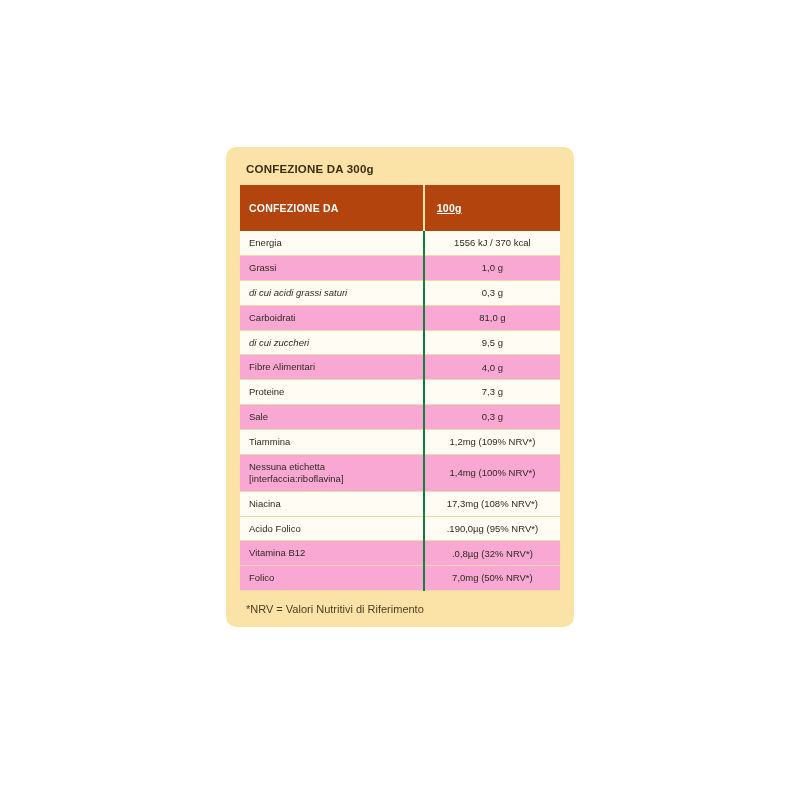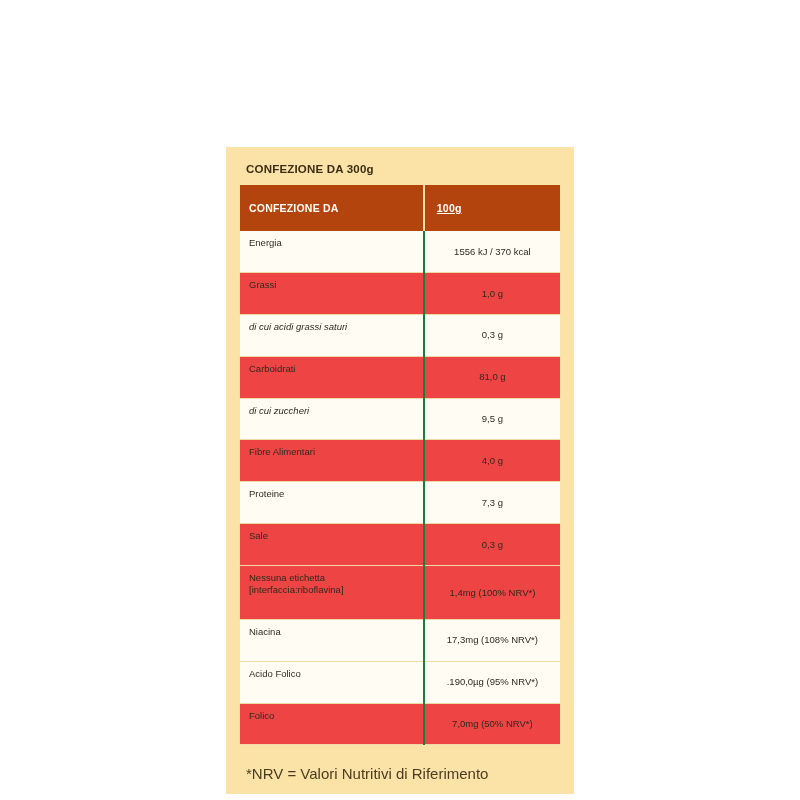--- a/index.html
+++ b/index.html
@@ -18,20 +18,21 @@
     overflow: hidden;
   }
   #panel {
     position: absolute;
     left: 226px;
     top: 147px;
     width: 348px;
     background: #fbe3a8;
     padding: 14px 14px 12px 14px;
     box-sizing: border-box;
+    border-radius: 10px;
   }
   #panel-title {
     font-size: 11.5px;
     font-weight: bold;
     color: #3a2d14;
     letter-spacing: 0.2px;
     margin: 2px 0 10px 6px;
   }
   table.nutri {
     width: 100%;
@@ -63,36 +64,36 @@
     text-decoration: underline;
   }
   tbody tr td {
     font-size: 9.5px;
     color: #2f2a20;
     vertical-align: middle;
     border-bottom: 1px solid #efd9a4;
   }
   tbody tr td.c1 {
     text-align: left;
-    padding: 6px 6px 23px 9px;
+    padding: 6px 6px 6px 9px;
     line-height: 1.25;
   }
   tbody tr td.c2 {
     text-align: center;
     padding: 6px 4px;
     border-left: 2px solid #15803d;
     line-height: 1.2;
   }
   tr.odd td { background: #fffdf3; }
-  tr.even td { background: #ef4444; }
+  tr.even td { background: #f9a8d4; }
   td.c1.italic { font-style: italic; }
   #footnote {
-    font-size: 15px;
+    font-size: 11px;
     color: #4a3c20;
-    margin: 20px 0 0 6px;
+    margin: 12px 0 0 6px;
   }
 </style>
 </head>
 <body>
 
 <div id="page">
   <div id="panel">
 
     <div id="panel-title">CONFEZIONE DA 300g</div>
 
@@ -129,33 +130,41 @@
             <td class="c2">4,0 g</td>
           </tr>
           <tr class="odd">
             <td class="c1">Proteine</td>
             <td class="c2">7,3 g</td>
           </tr>
           <tr class="even">
             <td class="c1">Sale</td>
             <td class="c2">0,3 g</td>
           </tr>
+          <tr class="odd">
+            <td class="c1">Tiammina</td>
+            <td class="c2">1,2mg (109% NRV*)</td>
+          </tr>
           <tr class="even">
             <td class="c1">Nessuna etichetta [interfaccia:riboflavina]</td>
             <td class="c2">1,4mg (100% NRV*)</td>
           </tr>
           <tr class="odd">
             <td class="c1">Niacina</td>
             <td class="c2">17,3mg (108% NRV*)</td>
           </tr>
           <tr class="odd">
             <td class="c1">Acido Folico</td>
             <td class="c2">.190,0µg (95% NRV*)</td>
           </tr>
           <tr class="even">
+            <td class="c1">Vitamina B12</td>
+            <td class="c2">.0,8µg (32% NRV*)</td>
+          </tr>
+          <tr class="even">
             <td class="c1">Folico</td>
             <td class="c2">7,0mg (50% NRV*)</td>
           </tr>
         </tbody>
     </table>
 
     <div id="footnote">*NRV = Valori Nutritivi di Riferimento</div>
   </div>
 </div>
 

